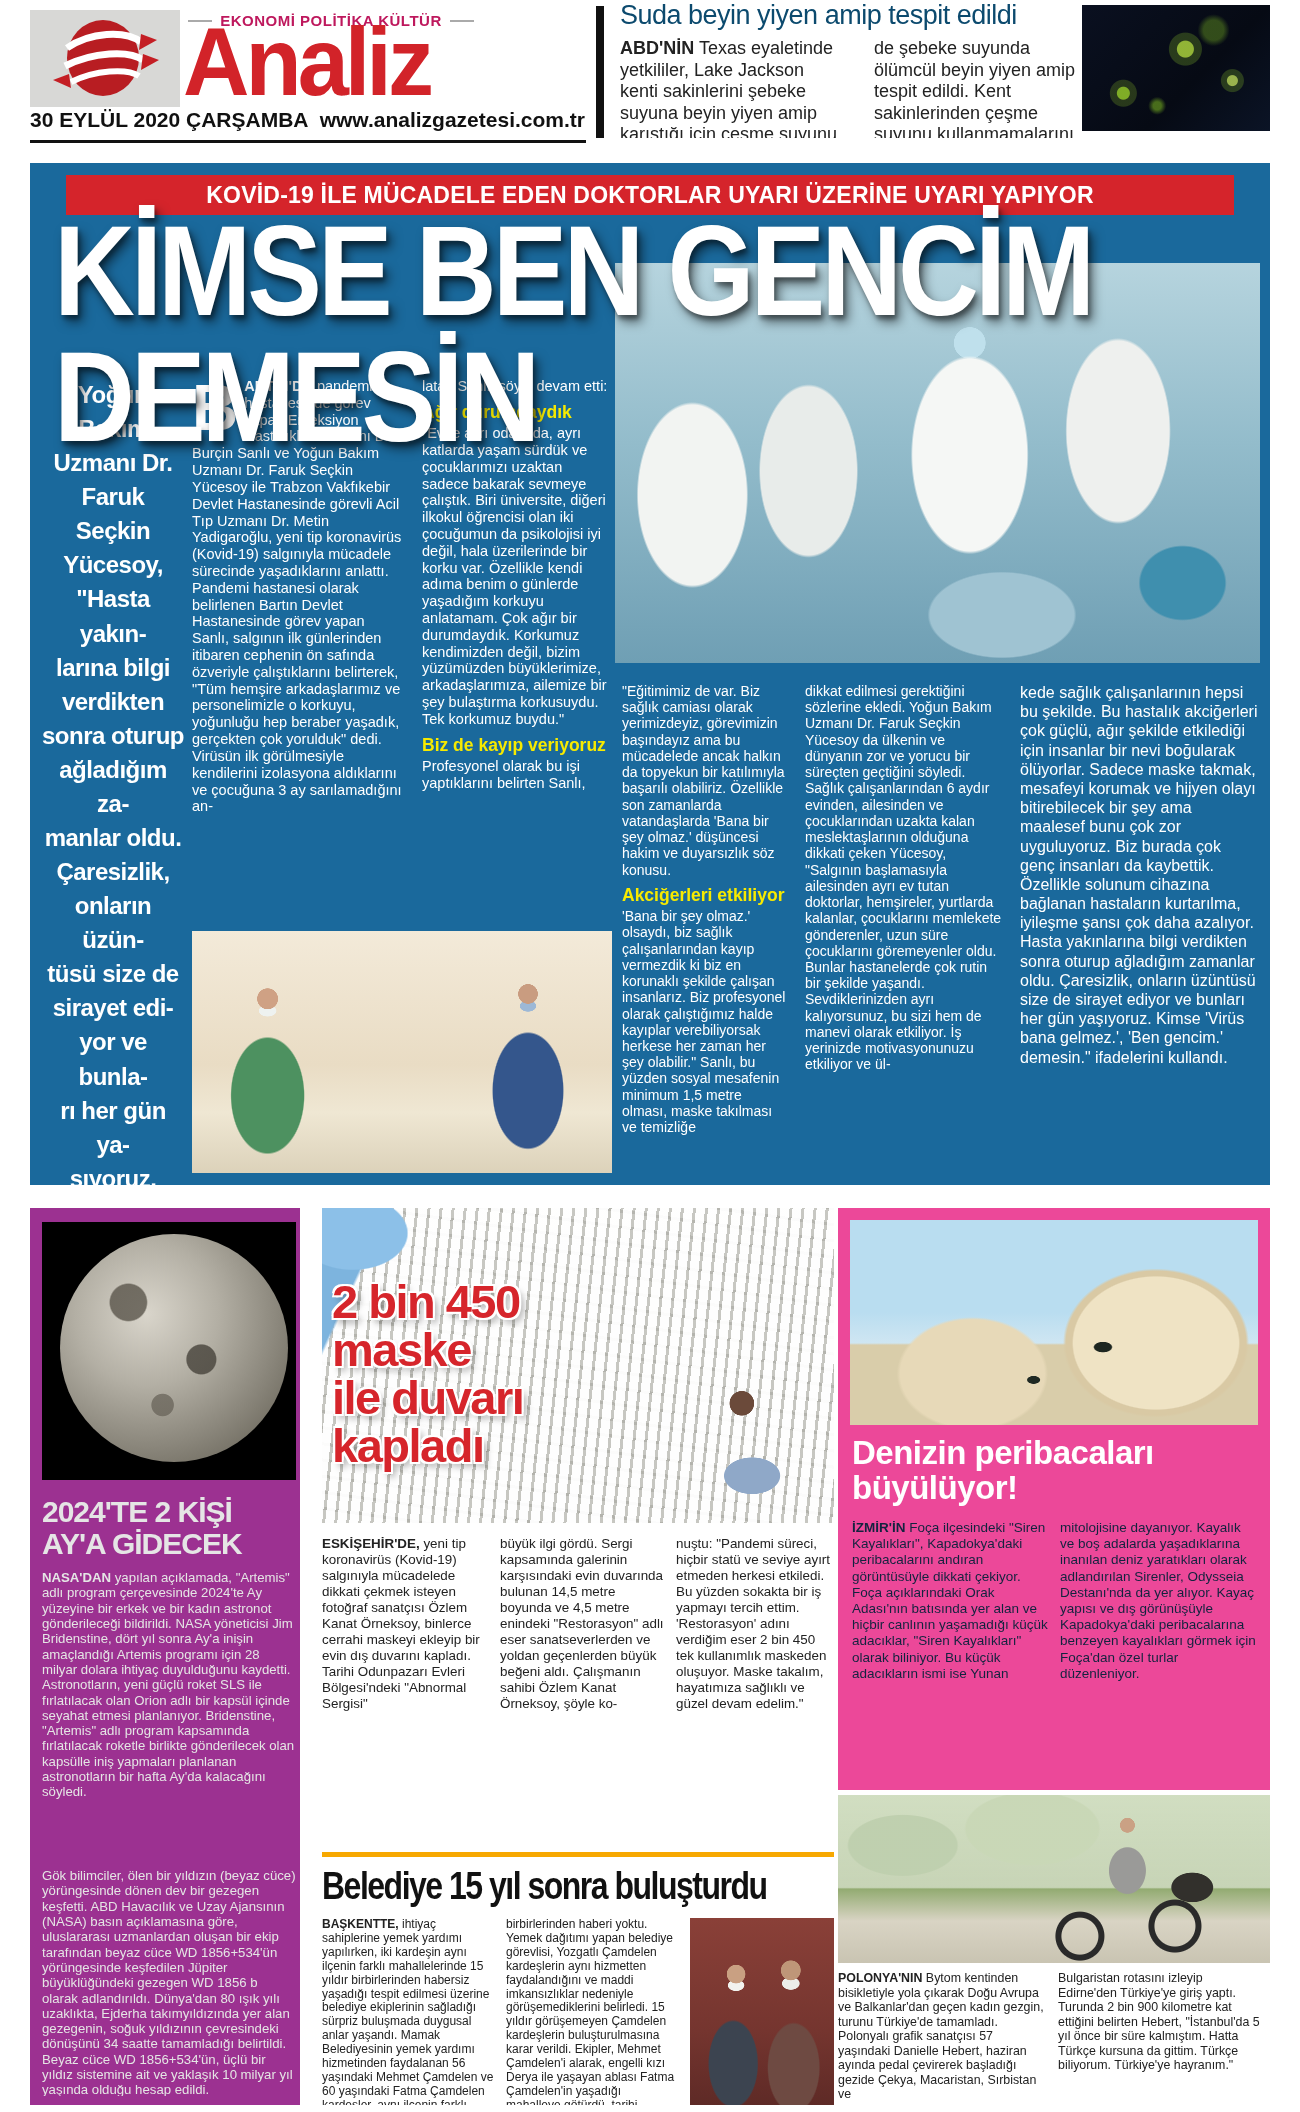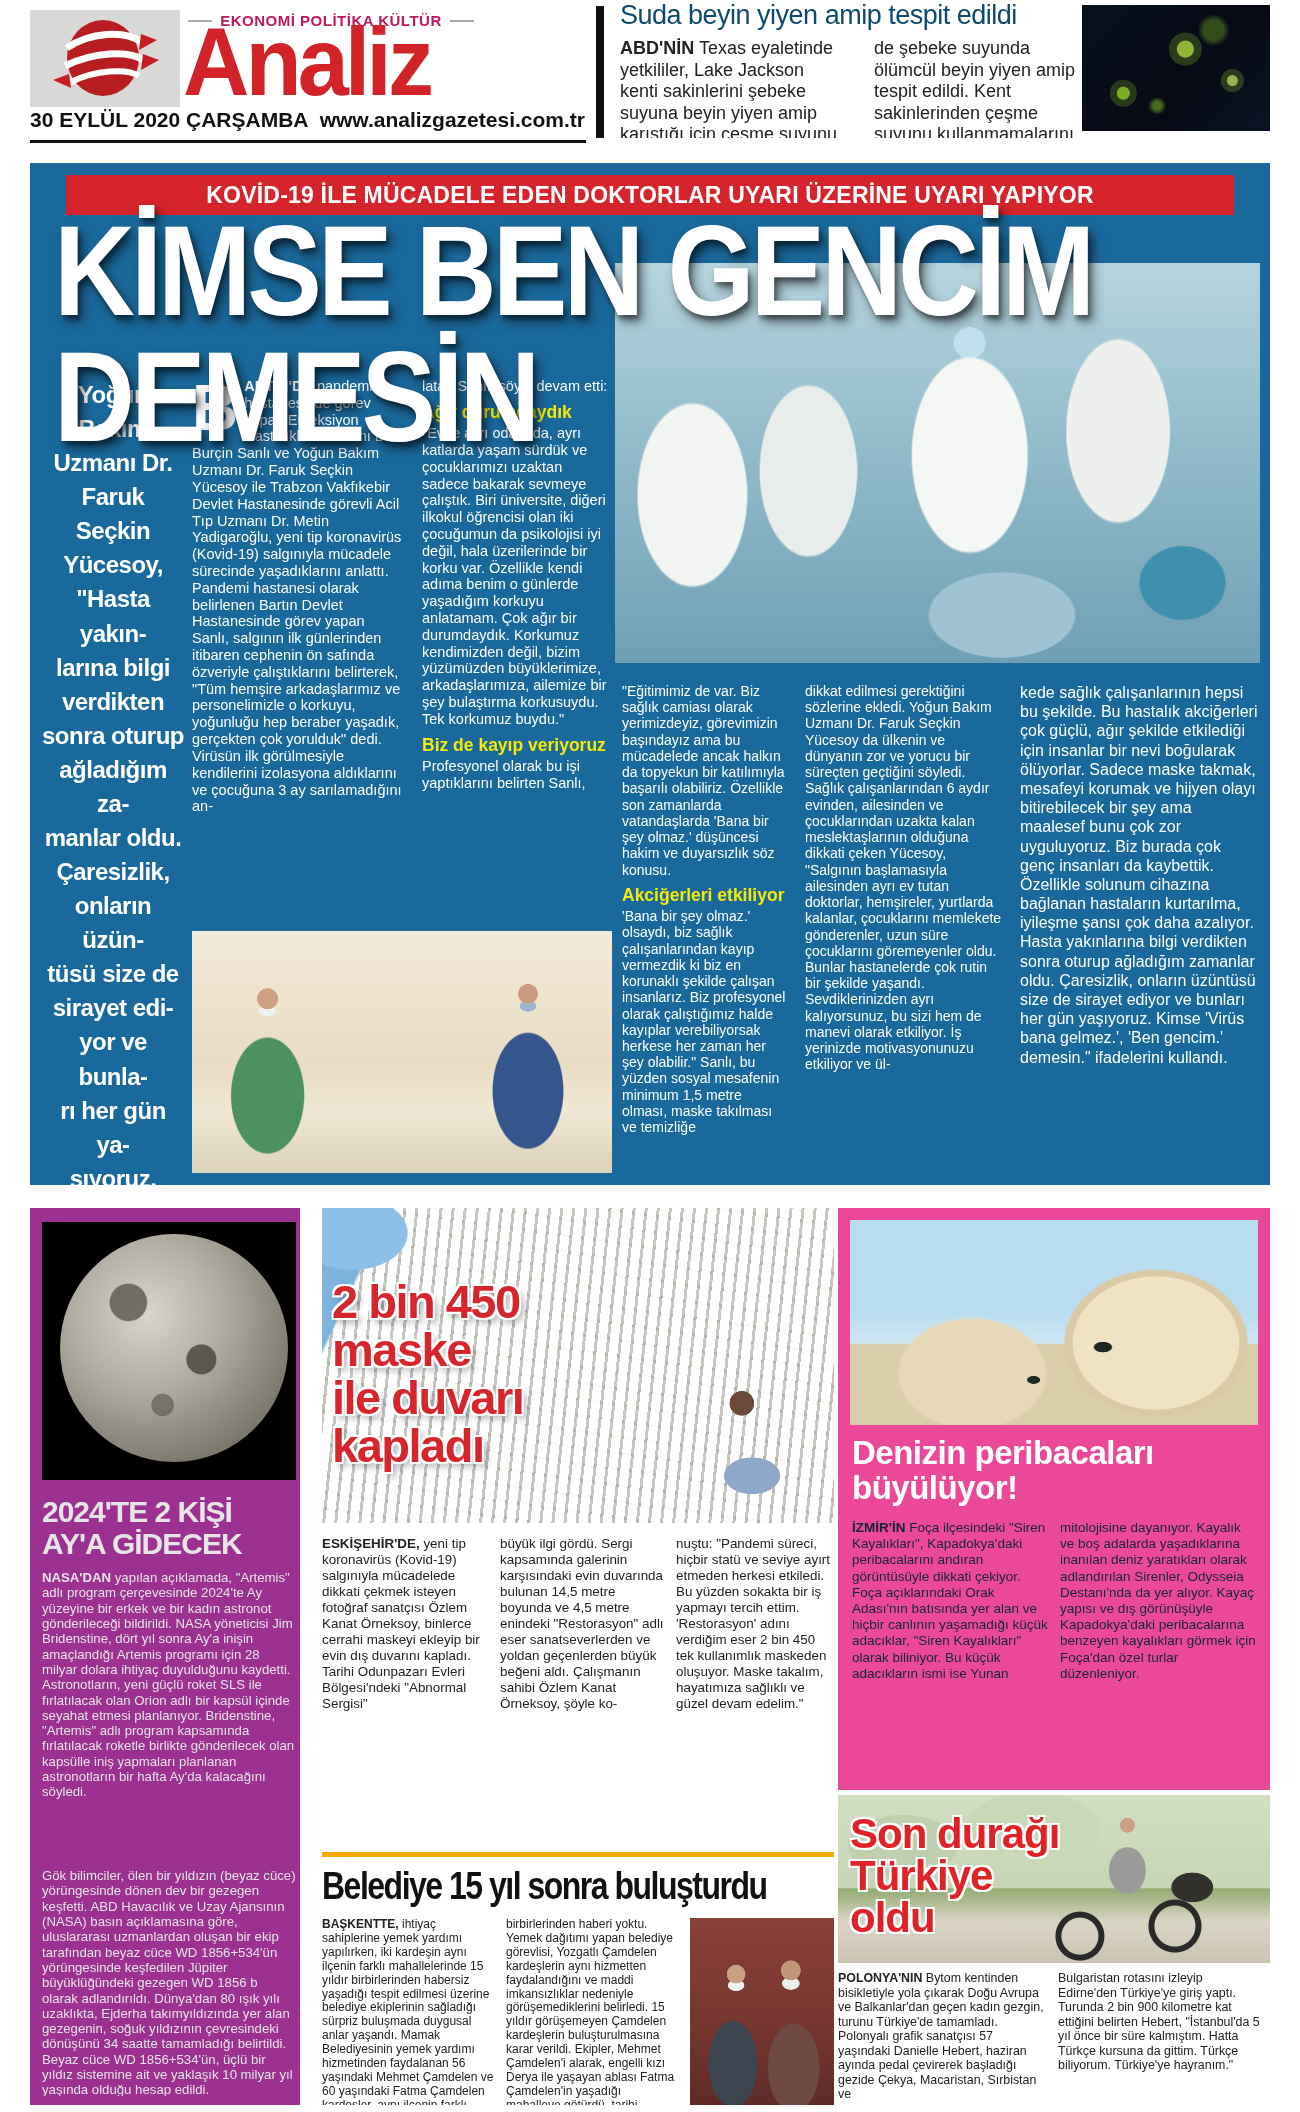--- a/index.html
+++ b/index.html
@@ -273,23 +273,20 @@
   <div class="sea-col sc1">
     <b>İZMİR'İN</b><span> Foça ilçesindeki "Siren Kayalıkları", Kapadokya'daki peribacalarını andıran görüntüsüyle dikkati çekiyor. Foça açıklarındaki Orak Adası'nın batısında yer alan ve hiçbir canlının yaşamadığı küçük adacıklar, "Siren Kayalıkları" olarak biliniyor. Bu küçük adacıkların ismi ise Yunan</span>
   </div>
   <div class="sea-col sc2">
     <span>mitolojisine dayanıyor. Kayalık ve boş adalarda yaşadıklarına inanılan deniz yaratıkları olarak adlandırılan Sirenler, Odysseia Destanı'nda da yer alıyor. Kayaç yapısı ve dış görünüşüyle Kapadokya'daki peribacalarına benzeyen kayalıkları görmek için Foça'dan özel turlar düzenleniyor.</span>
   </div>
 </section>
 
 <section class="abs bikebox">
   <div class="photo-bike photo"></div>
-  <div class="bike-hl">Son durağı
-Türkiye
-oldu</div>
   <div class="bike-col bk1">
     <b>POLONYA'NIN</b><span> Bytom kentinden bisikletiyle yola çıkarak Doğu Avrupa ve Balkanlar'dan geçen kadın gezgin, turunu Türkiye'de tamamladı. Polonyalı grafik sanatçısı 57 yaşındaki Danielle Hebert, haziran ayında pedal çevirerek başladığı gezide Çekya, Macaristan, Sırbistan ve</span>
   </div>
   <div class="bike-col bk2">
     <span>Bulgaristan rotasını izleyip Edirne'den Türkiye'ye giriş yaptı. Turunda 2 bin 900 kilometre kat ettiğini belirten Hebert, "İstanbul'da 5 yıl önce bir süre kalmıştım. Hatta Türkçe kursuna da gittim. Türkçe biliyorum. Türkiye'ye hayranım."</span>
   </div>
 </section>
 
 <section class="abs reubox">
   <div class="reu-rule"></div>

